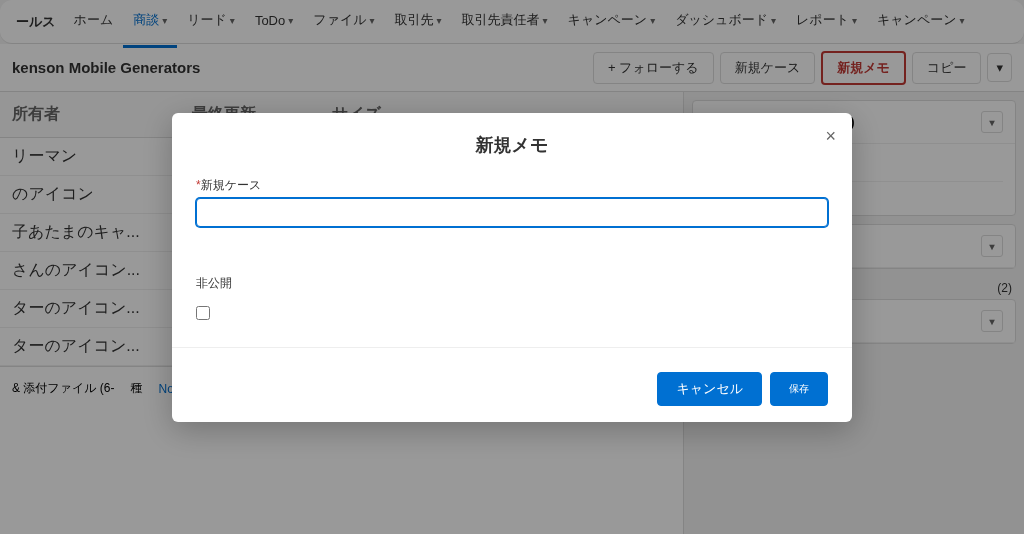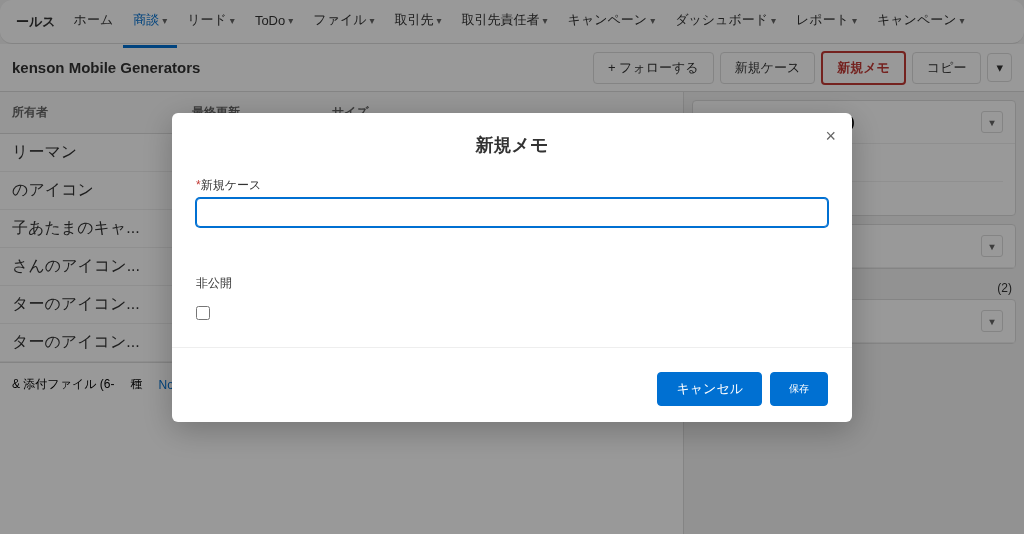--- a/index.html
+++ b/index.html
@@ -101,21 +101,21 @@
     
     .table-header {
       display: grid;
       grid-template-columns: 180px 140px 140px 100px;
       background: #fafafa;
       border-bottom: 1px solid #ddd;
       padding: 6px 0;
     }
     .table-col-header {
       padding: 6px 12px;
-      font-size: 12px;
+      font-size: 16px;
       color: #666;
       font-weight: 600;
     }
 
     
     .table-row {
       display: grid;
       grid-template-columns: 180px 140px 140px 100px;
       border-bottom: 1px solid #eee;
     }

